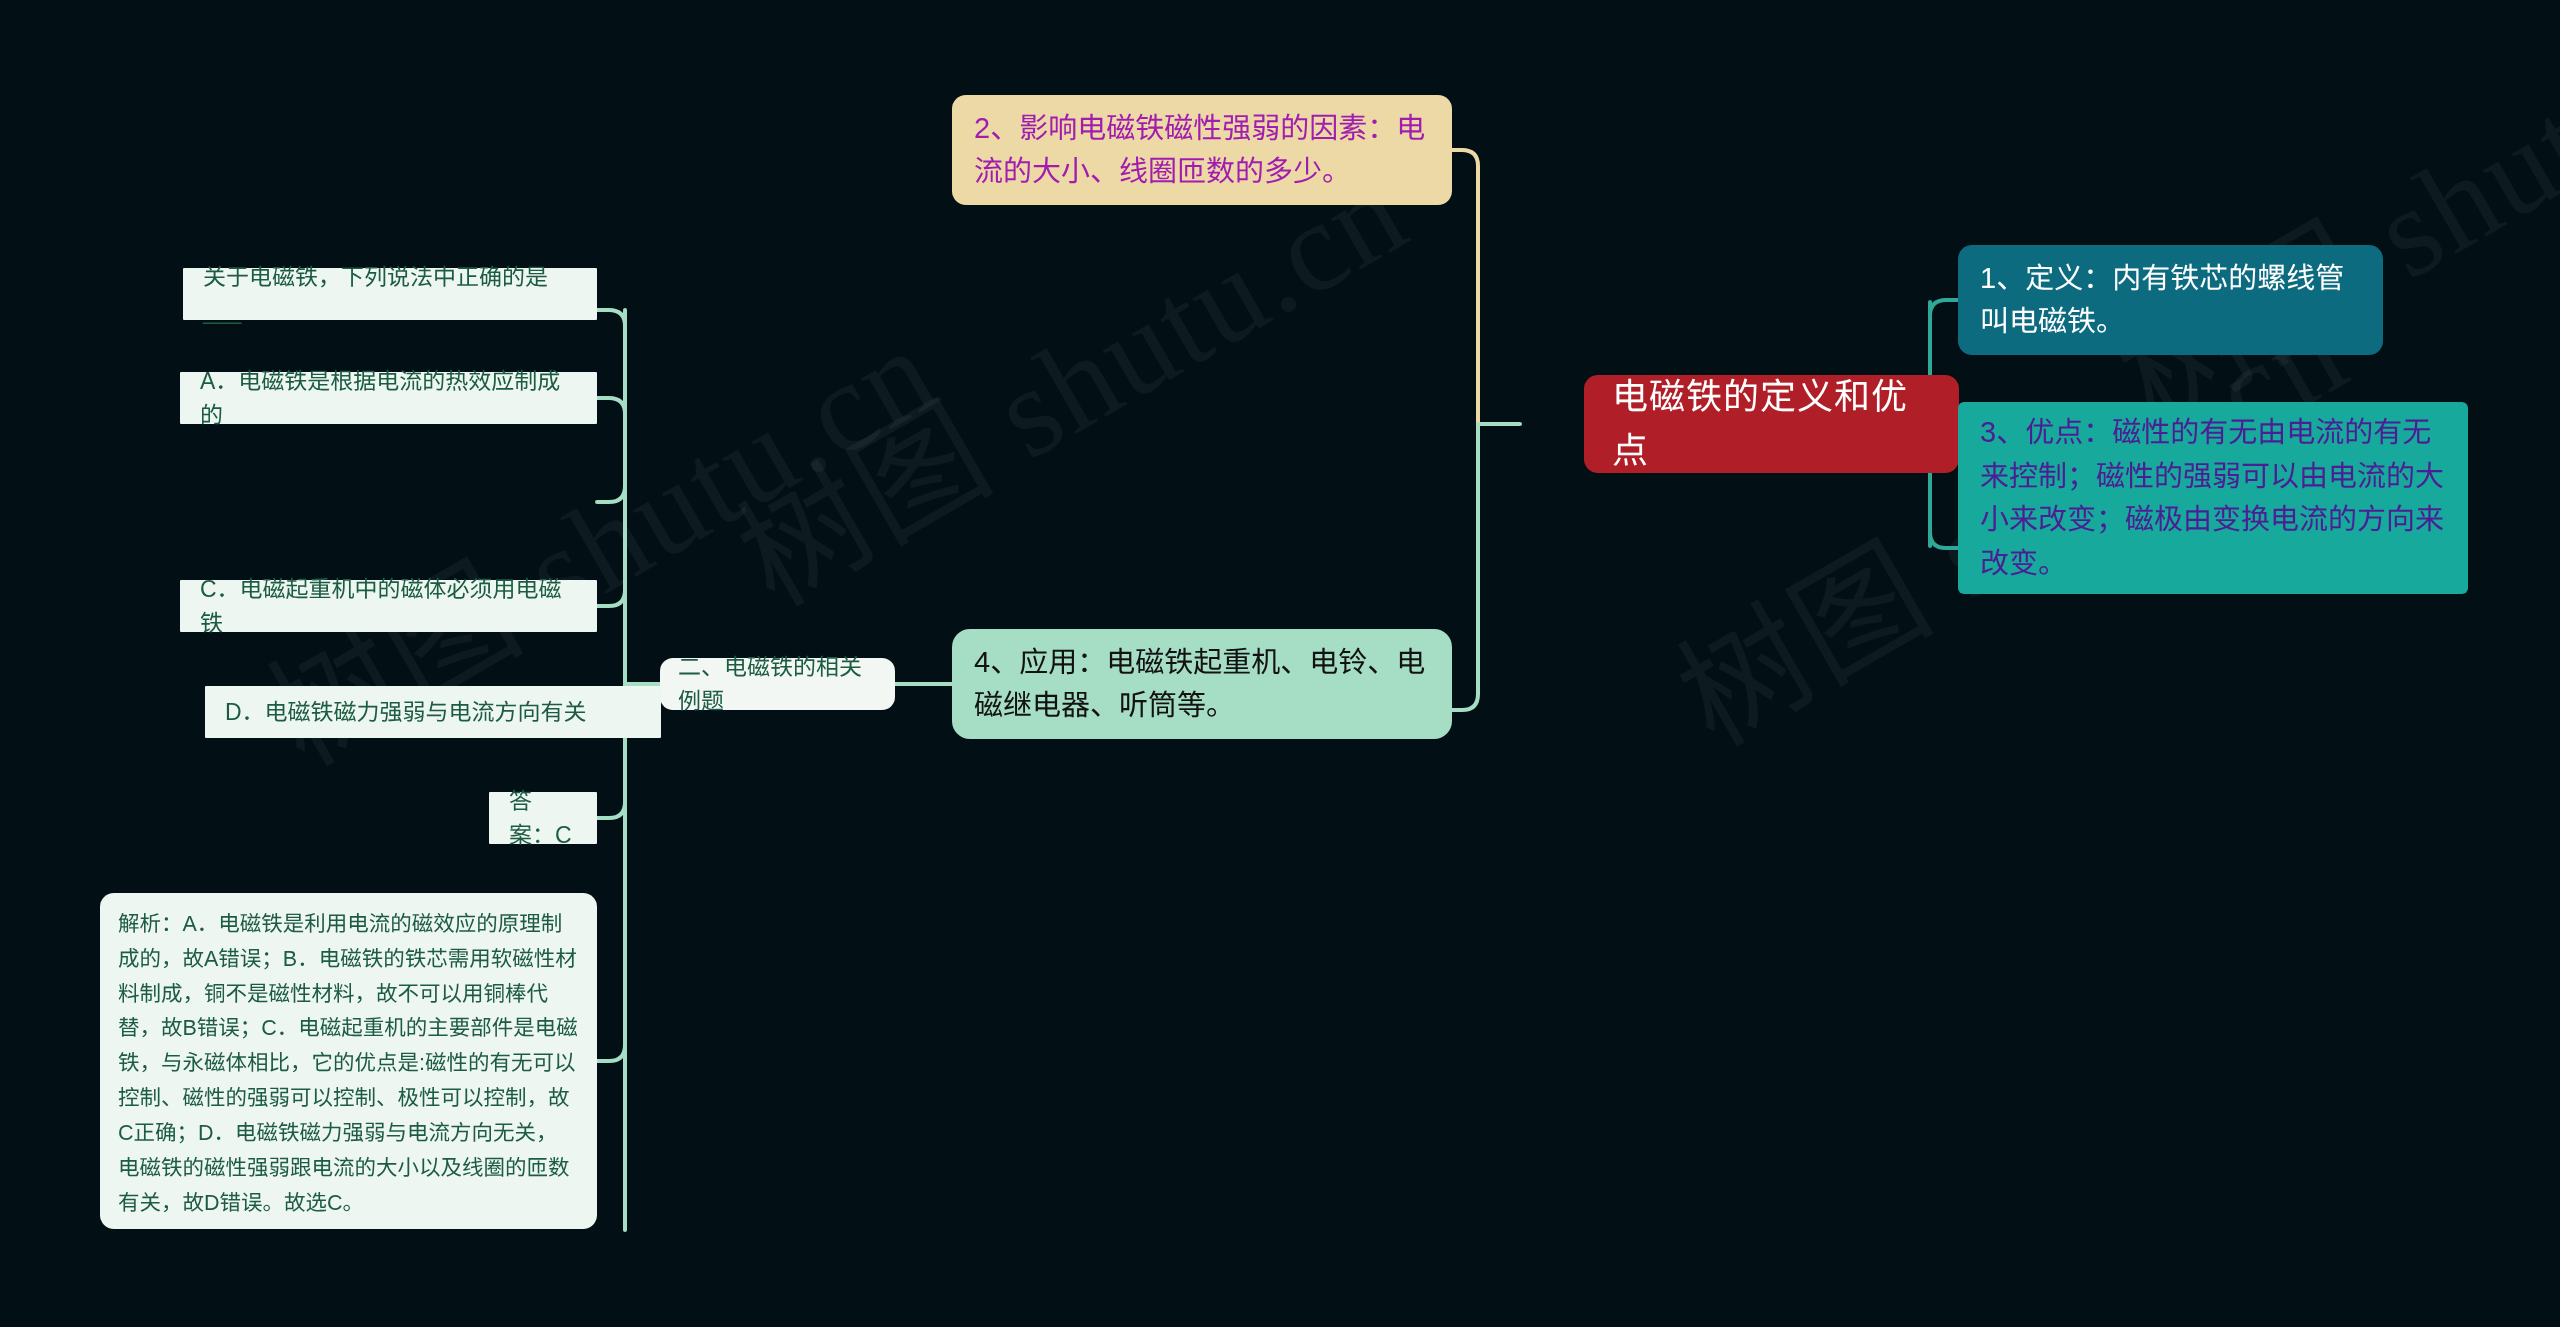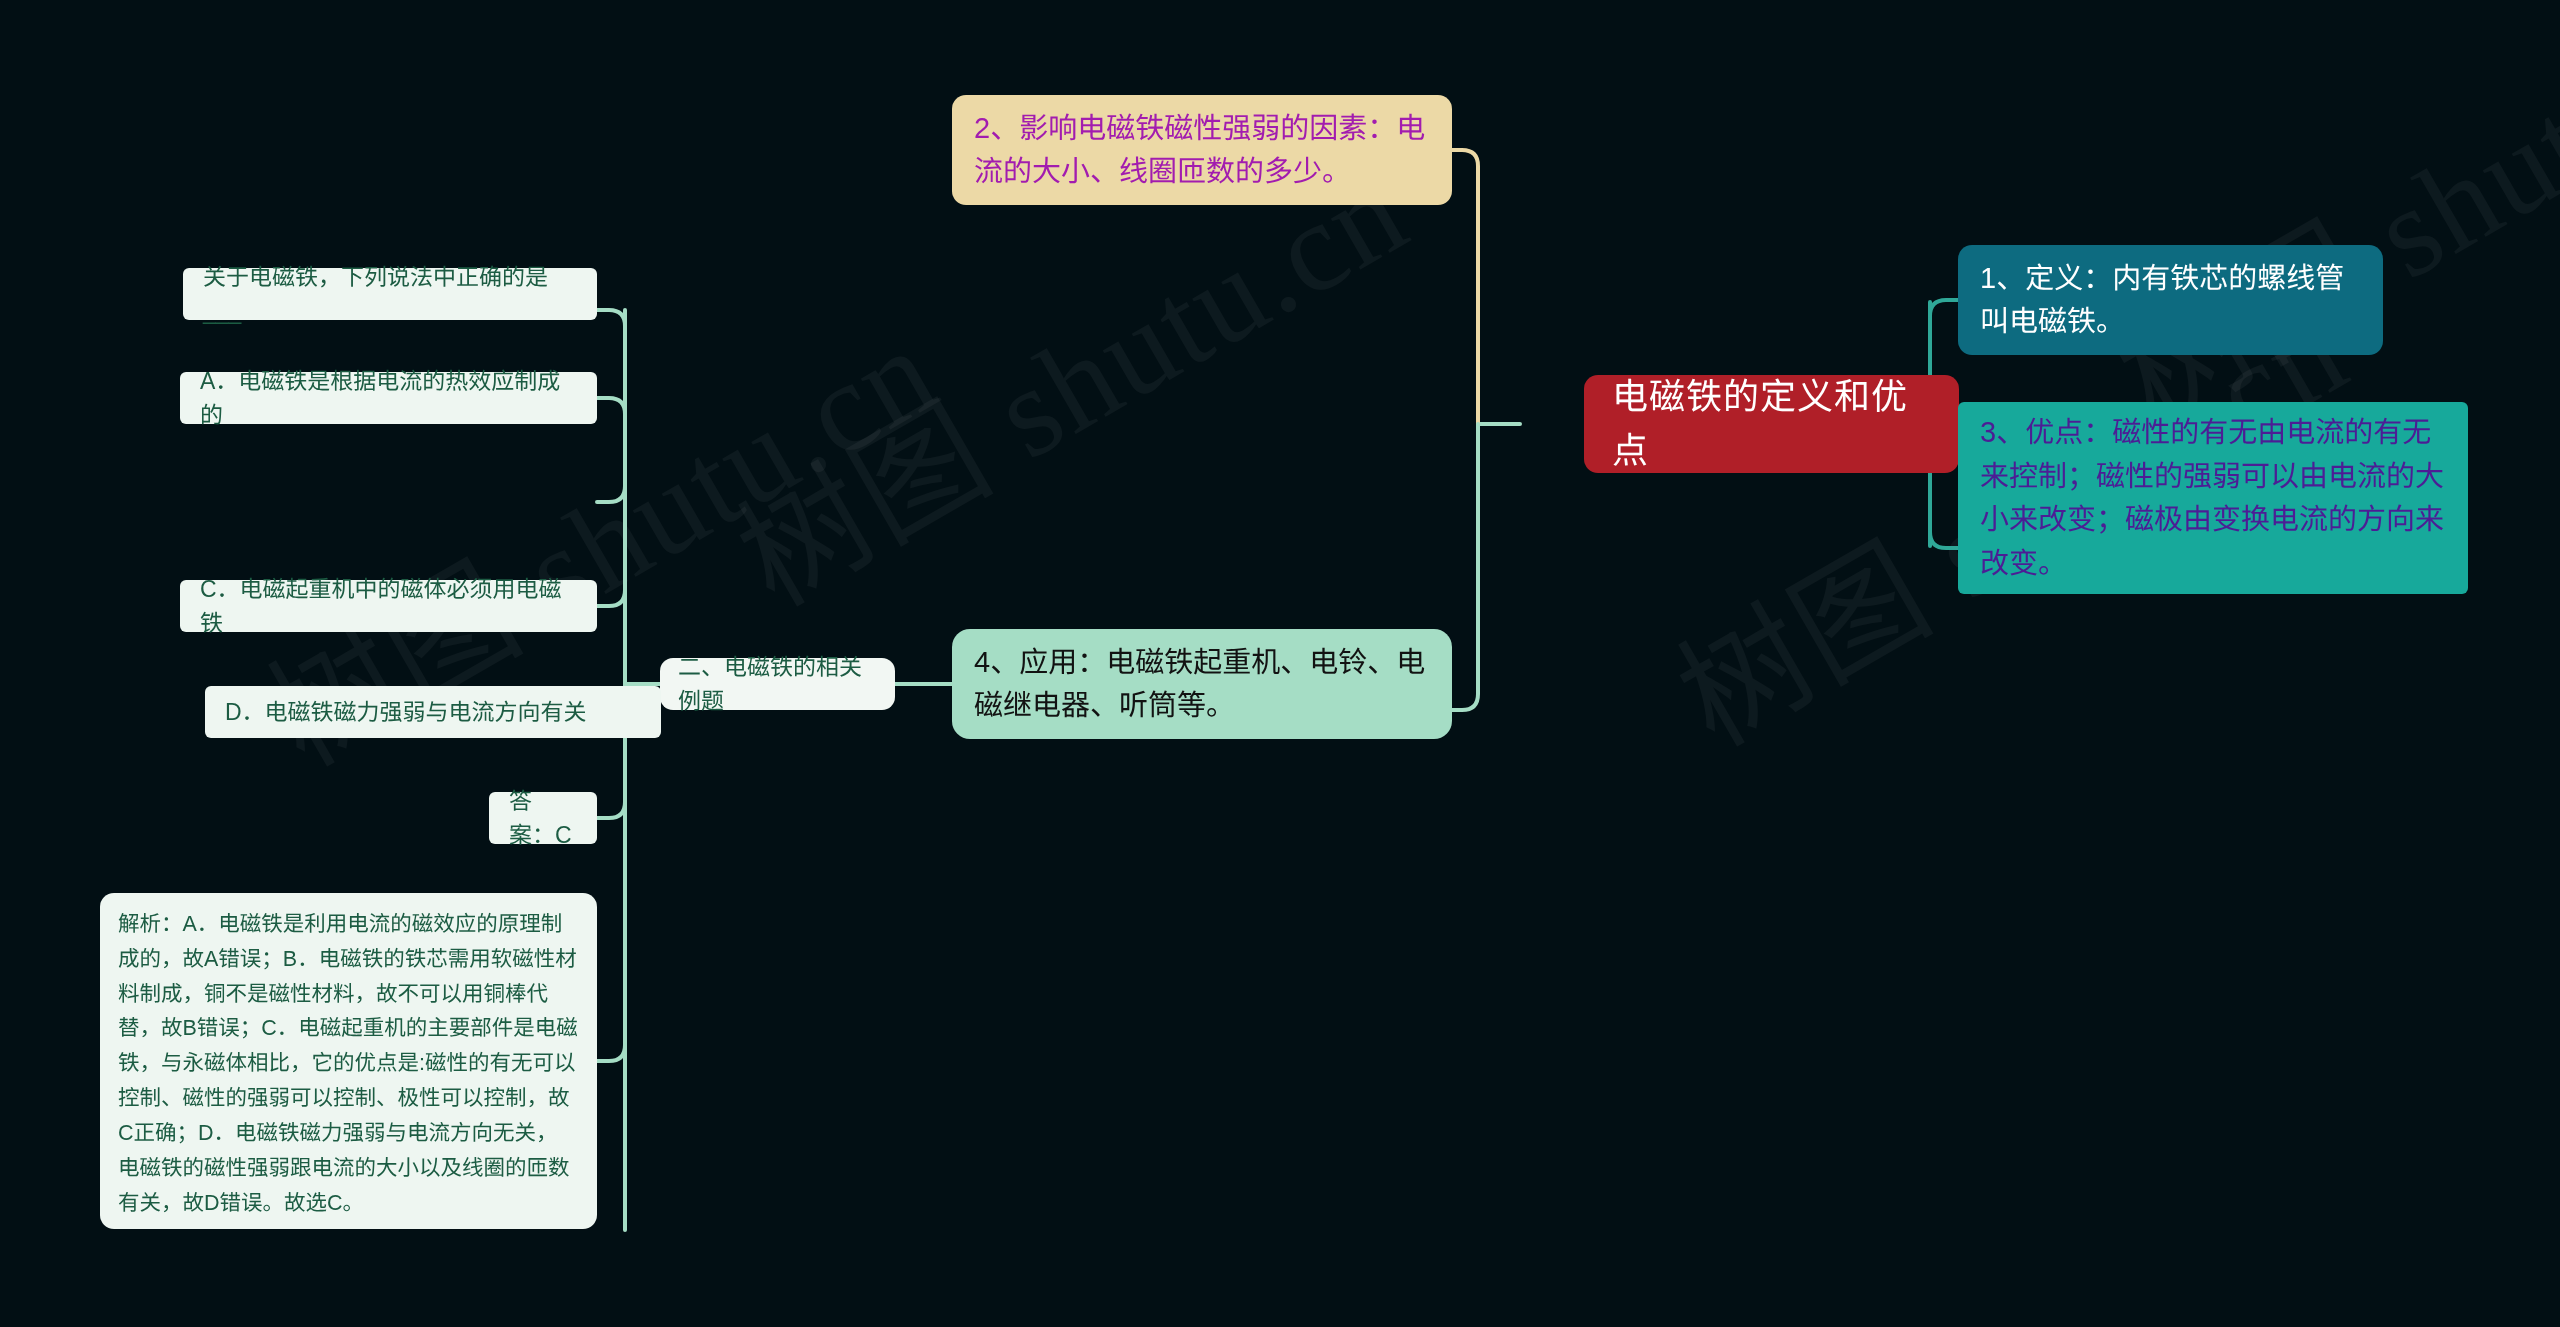--- a/index.html
+++ b/index.html
@@ -102,21 +102,21 @@
     padding: 16px 22px;
     border-radius: 6px;
   }
 
   
   .node.leaf {
     background: #eef6f1;
     color: #1c5c43;
     font-size: 23px;
     padding: 11px 20px;
-    border-radius: 6px;
+    border-radius: 1px;
   }
 
   
   .node.branch {
     background: #f2f7f3;
     color: #1c5c43;
     font-size: 23px;
     padding: 11px 18px;
     border-radius: 13px;
   }

